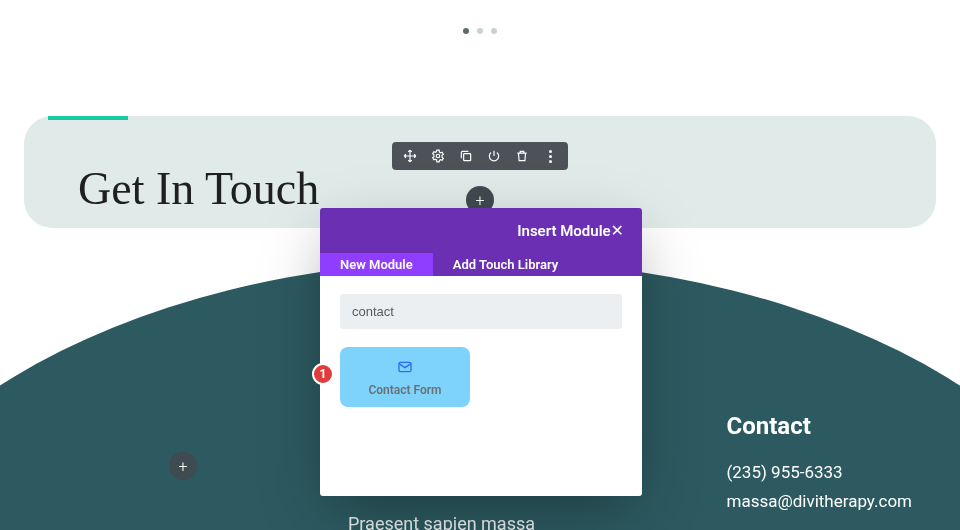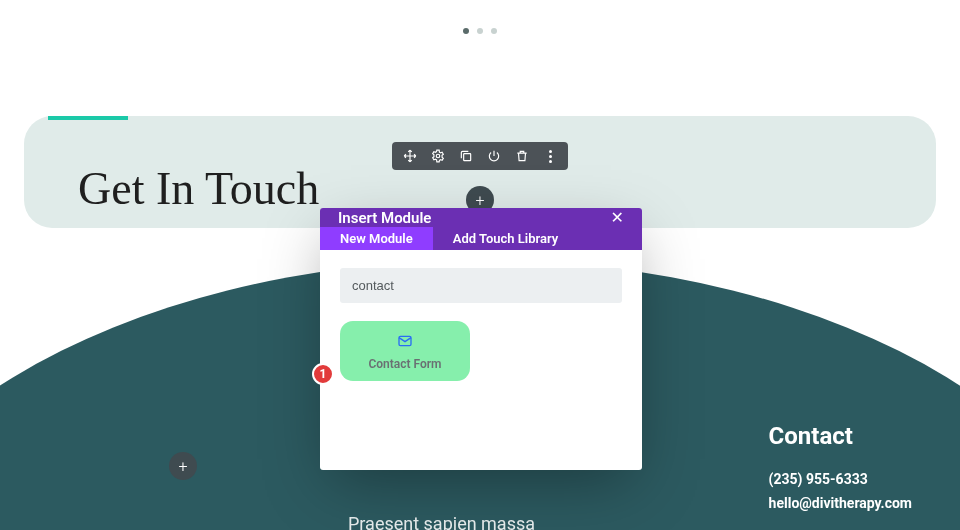--- a/index.html
+++ b/index.html
@@ -12,46 +12,46 @@
 
   
   .hero{position:absolute;top:116px;left:24px;right:24px;height:112px;background:#e0ebe9;border-radius:28px;border-top:4px solid transparent;}
   .hero .accent{position:absolute;top:-4px;left:24px;width:80px;height:4px;background:#1bc9a8;}
   .hero h1{margin:16px;position:absolute;left:38px;top:26px;font-family:Georgia,'Times New Roman',serif;font-weight:400;font-size:46px;color:#1f1f1f;}
 
   
   .blob{position:absolute;left:-180px;top:260px;width:1320px;height:800px;border-radius:50%;background:#2c5a60;}
   .contact-block{position:absolute;right:48px;bottom:14px;color:#fff;}
   .contact-block h3{margin:0 0 18px 0;font-size:24px;font-weight:700;}
-  .contact-block div{font-size:14px;line-height:1.7;font-weight:700;}
+  .contact-block div{font-size:17px;line-height:1.7;font-weight:400;}
   .lorem{position:absolute;left:348px;bottom:-4px;color:#e8eeee;font-size:18px;}
 
   
   .add-btn{position:absolute;width:28px;height:28px;border-radius:50%;background:#3f4b50;color:#fff;display:flex;align-items:center;justify-content:center;font-size:16px;font-weight:300;}
   .add-center{left:50%;top:186px;transform:translateX(-50%);}
   .add-left{left:169px;top:452px;}
 
   
   .toolbar{position:absolute;left:50%;top:142px;transform:translateX(-50%);background:#4c5257;border-radius:4px;display:flex;align-items:center;padding:6px 10px;gap:12px;}
   .toolbar .ticon{width:16px;height:16px;color:#fff;display:flex;align-items:center;justify-content:center;}
   .toolbar .ticon svg{width:14px;height:14px;stroke:#fff;fill:none;stroke-width:2;}
   .toolbar .dots{display:flex;flex-direction:column;gap:2px;}
   .toolbar .dots i{width:3px;height:3px;border-radius:50%;background:#fff;}
 
   
   .modal{position:absolute;left:320px;top:208px;width:322px;background:#fff;box-shadow:0 20px 60px -10px rgba(0,0,0,.35);border-radius:3px;overflow:hidden;}
-  .modal-hd{background:#6b2fb3;color:#fff;display:flex;align-items:center;justify-content:space-between;padding:0 18px;font-size:15px;font-weight:600;}
+  .modal-hd{background:#6b2fb3;color:#fff;display:flex;align-items:center;justify-content:flex-end;padding:13px 18px;font-size:15px;font-weight:600;}
   .modal-hd .close{font-size:16px;font-weight:300;cursor:pointer;}
   .modal-tabs{display:flex;background:#6b2fb3;}
   .modal-tabs div{padding:4px 20px;font-size:13px;font-weight:600;color:#fff;}
   .modal-tabs .active{background:#8f3dff;}
   .modal-body{padding:18px 20px 40px;min-height:220px;}
   .search{width:100%;background:#eceff1;border:none;border-radius:3px;padding:10px 12px;font-size:13px;color:#545a5d;outline:none;}
   .mod-grid{margin-top:18px;}
-  .mod-item{width:130px;background:#86efac;border-radius:13px;padding:12px 6px 10px;text-align:center;}
+  .mod-item{width:130px;background:#7dd3fc;border-radius:8px;padding:12px 6px 10px;text-align:center;}
   .mod-item .micon{color:#2a6df4;margin-bottom:4px;}
   .mod-item .micon svg{width:20px;height:16px;stroke:#2a6df4;fill:none;stroke-width:2;}
   .mod-item .mlabel{font-size:12px;color:#6a7073;font-weight:600;}
 
   
   .badge{position:absolute;left:312px;top:363px;width:22px;height:22px;border-radius:50%;background:#e23b3b;color:#fff;font-size:12px;font-weight:700;display:flex;align-items:center;justify-content:center;border:2px solid #fff;z-index:20;}
 </style>
 </head>
 <body>
 
@@ -64,21 +64,21 @@
 <div class="hero">
   <div class="accent"></div>
   <h1>Get In Touch</h1>
 </div>
 
 <div class="blob"></div>
 
 <div class="contact-block">
   <h3>Contact</h3>
   <div>(235) 955-6333</div>
-  <div>hello@divitherapy.com</div>
+  <div>massa@divitherapy.com</div>
 </div>
 <div class="lorem">Praesent sapien massa</div>
 
 <div class="toolbar">
   <div class="ticon">
       <svg viewBox="0 0 24 24">
         <path d="M12 2v20M2 12h20M12 2l-3 3M12 2l3 3M12 22l-3-3M12 22l3-3M2 12l3-3M2 12l3 3M22 12l-3-3M22 12l-3 3"></path>
       </svg>
     </div>
   <div class="ticon">

